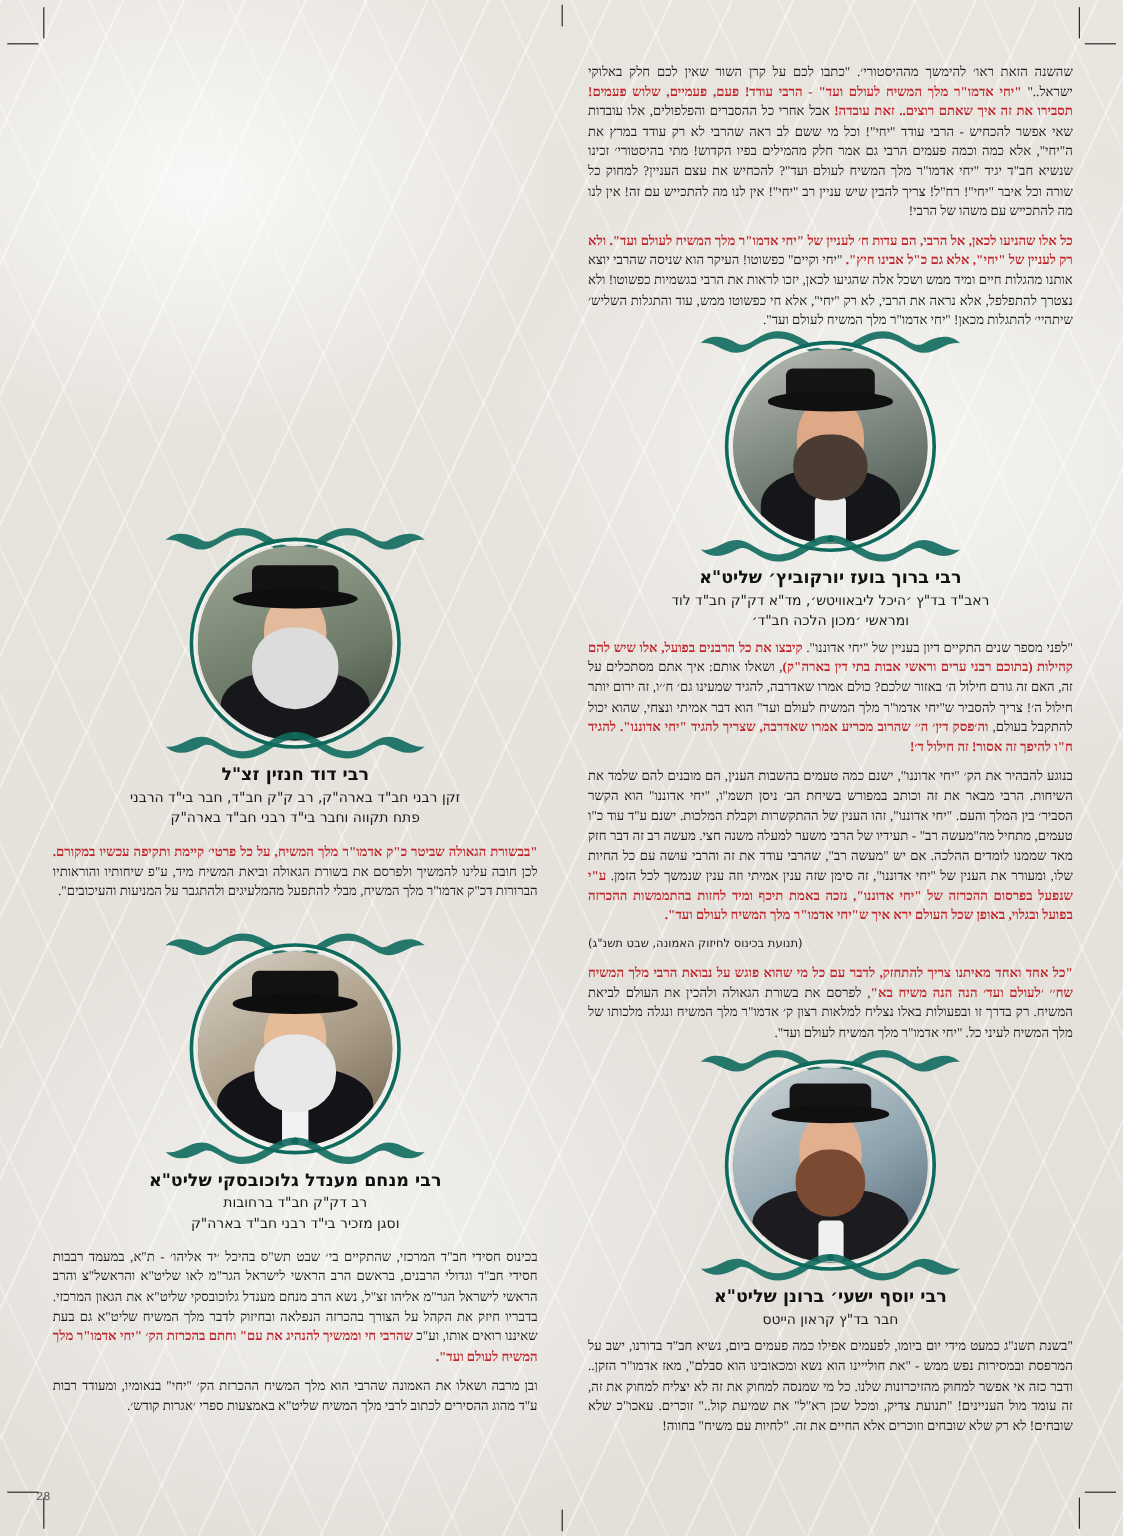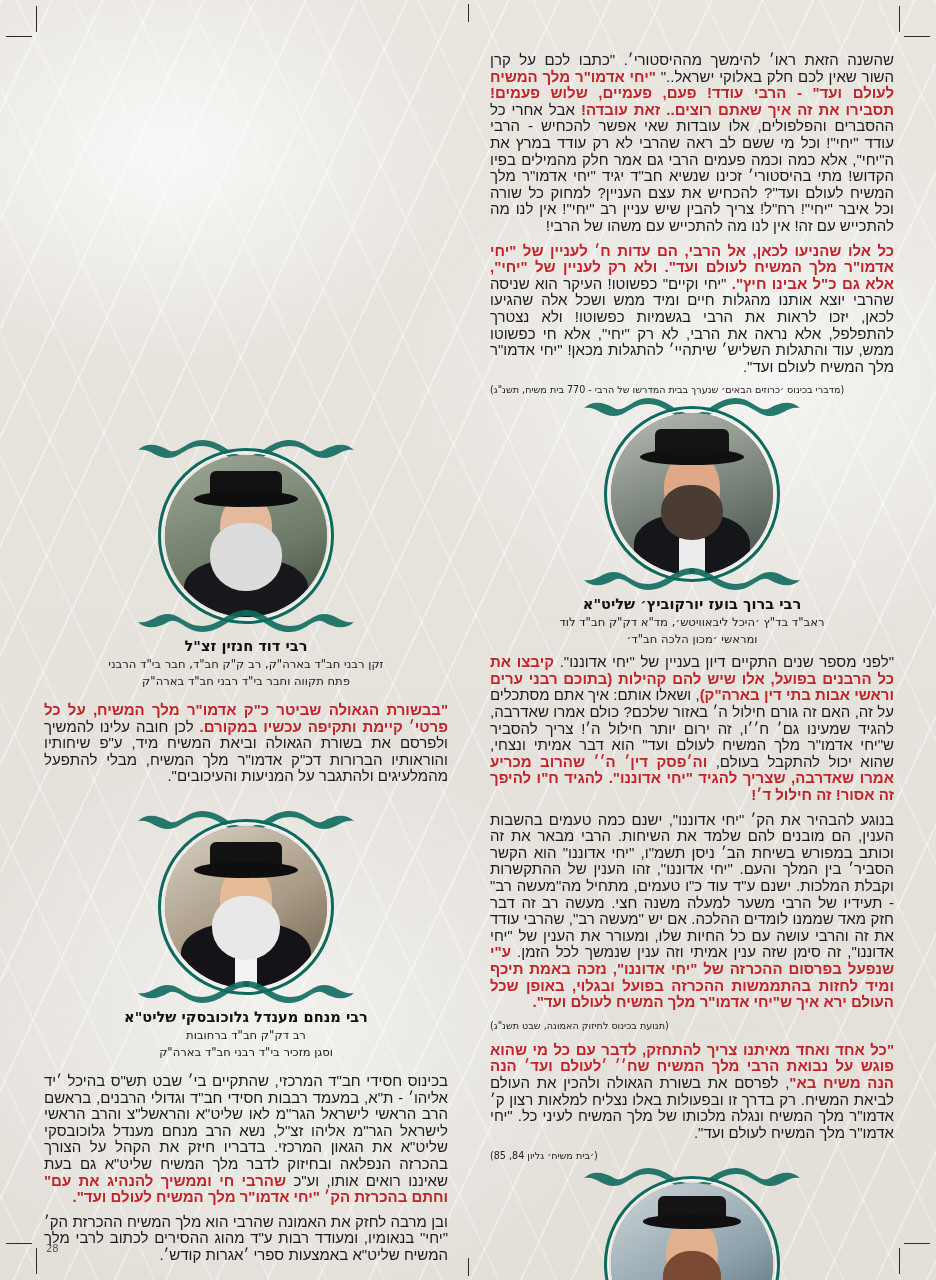--- a/index.html
+++ b/index.html
@@ -45,22 +45,22 @@
 
   .col {
     position: absolute;
     width: 404px;
   }
   .col-right { right: 0; }
   .col-left { left: 0; }
 
   p.t {
     margin: 0 0 8px 0;
-    font-family: Liberation Sans, sans-serif;
-    font-size: 15px;
+    font-family: Liberation Serif, serif;
+    font-size: 11px;
     line-height: 16.6px;
     color: #1b1b1b;
     text-align: justify;
     direction: rtl;
   }
   .src {
     font-size: 9.6px;
     line-height: 13px;
     color: #222;
     text-align: left;
@@ -113,24 +113,25 @@
     direction: rtl;
   }
   .subcap {
     font-size: 11.6px;
     line-height: 17px;
     color: #1b1b1b;
     direction: rtl;
   }
   .page-num {
     position: absolute;
-    left: 46px;
+    left: 30px;
     bottom: 26px;
     font-size: 10px;
     color: #555;
+    font-family: Liberation Mono, monospace;
   }
 
   
   .pp { position: absolute; inset: 0; }
   .pp .bgc { position: absolute; inset: 0; }
   .pp .hat {
     position: absolute;
     background: #161616;
     border-radius: 6px;
   }
@@ -177,21 +178,20 @@
     <span class="cm-v" style="left:468px; top:4px; height:18px;"></span>
     <span class="cm-v" style="left:468px; bottom:4px; height:18px;"></span>
   </div>
 
   <div class="content">
 
     <div class="col col-right">
 
       <p class="t">שהשנה הזאת ראו׳ להימשך מההיסטורי׳. "כתבו לכם על קרן השור שאין לכם חלק באלוקי ישראל.." <span class="red bold">"יחי אדמו"ר מלך המשיח לעולם ועד" - הרבי עודד! פעם, פעמיים, שלוש פעמים! תסבירו את זה איך שאתם רוצים.. זאת עובדה!</span> אבל אחרי כל ההסברים והפלפולים, אלו עובדות שאי אפשר להכחיש - הרבי עודד "יחי"! וכל מי ששם לב ראה שהרבי לא רק עודד במרץ את ה"יחי", אלא כמה וכמה פעמים הרבי גם אמר חלק מהמילים בפיו הקדוש! מתי בהיסטורי׳ זכינו שנשיא חב"ד יגיד "יחי אדמו"ר מלך המשיח לעולם ועד"? להכחיש את עצם העניין? למחוק כל שורה וכל איבר "יחי"! רח"ל! צריך להבין שיש עניין רב "יחי"! אין לנו מה להתכייש עם זה! אין לנו מה להתכייש עם משהו של הרבי!</p>
       <p class="t"><span class="red bold">כל אלו שהניעו לכאן, אל הרבי, הם עדות ח׳ לעניין של "יחי אדמו"ר מלך המשיח לעולם ועד". ולא רק לעניין של "יחי", אלא גם כ"ל אבינו חיץ".</span> "יחי וקיים" כפשוטו! העיקר הוא שניסה שהרבי יוצא אותנו מהגלות חיים ומיד ממש ושכל אלה שהגיעו לכאן, יזכו לראות את הרבי בגשמיות כפשוטו! ולא נצטרך להתפלפל, אלא נראה את הרבי, לא רק "יחי", אלא חי כפשוטו ממש, עוד והתגלות השליש׳ שיתהיי׳ להתגלות מכאן! "יחי אדמו"ר מלך המשיח לעולם ועד".</p>
-      <div class="src">(מדברי בכינוס ׳כרוזים הבאים׳ שנערך בבית המדרשו של הרבי - 770 בית משיח, תשנ"ג)</div>
 
       <div class="portrait-block">
         <div class="frame">
           <svg class="flourish top" viewBox="0 0 244 34">
             <path d="M122 30 C104 30 96 14 78 14 C62 14 56 26 44 26 C32 26 26 16 14 18 C22 10 34 12 44 18 C54 24 62 8 78 8 C98 8 106 24 122 24 C138 24 146 8 166 8 C182 8 190 24 200 18 C210 12 222 10 230 18 C218 16 212 26 200 26 C188 26 182 14 166 14 C148 14 140 30 122 30 Z" fill="currentColor" opacity="0.9"></path>
             <circle cx="122" cy="27" r="3" fill="currentColor"></circle>
           </svg>
           <div class="ring"></div>
           <div class="photo">
             <div class="pp">
@@ -213,21 +213,20 @@
         <div class="subcap">ראב"ד בד"ץ ׳היכל ליבאוויטש׳, מד"א דק"ק חב"ד לוד</div>
         <div class="subcap">ומראשי ׳מכון הלכה חב"ד׳</div>
       </div>
 
       <p class="t">"לפני מספר שנים התקיים דיון בעניין של "יחי אדוננו". <span class="red bold">קיבצו את כל הרבנים בפועל, אלו שיש להם קהילות (בתוכם רבני ערים וראשי אבות בתי דין בארה"ק)</span>, ושאלו אותם: איך אתם מסתכלים על זה, האם זה גורם חילול ה׳ באזור שלכם? כולם אמרו שאדרבה, להגיד שמעינו גם׳ ח׳׳ו, זה ירום יותר חילול ה׳! צריך להסביר ש"יחי אדמו"ר מלך המשיח לעולם ועד" הוא דבר אמיתי ונצחי, שהוא יכול להתקבל בעולם, <span class="red bold">וה׳פסק דין׳ ה׳׳ שהרוב מכריע אמרו שאדרבה, שצריך להגיד "יחי אדוננו". להגיד ח"ו להיפך זה אסור! זה חילול ד׳!</span></p>
 
       <p class="t">בנוגע להבהיר את הק׳ "יחי אדוננו", ישנם כמה טעמים בהשבות הענין, הם מובנים להם שלמד את השיחות. הרבי מבאר את זה וכותב במפורש בשיחת הב׳ ניסן תשמ"ו, "יחי אדוננו" הוא הקשר הסביר׳ בין המלך והעם. "יחי אדוננו", זהו הענין של ההתקשרות וקבלת המלכות. ישנם ע"ד עוד כ"ו טעמים, מתחיל מה"מעשה רב" - תעידיו של הרבי משער למעלה משנה חצי. מעשה רב זה דבר חזק מאד שממנו לומדים ההלכה. אם יש "מעשה רב", שהרבי עודד את זה והרבי עושה עם כל החיות שלו, ומעורר את הענין של "יחי אדוננו", זה סימן שזה ענין אמיתי וזה ענין שנמשך לכל הזמן. <span class="red bold">ע"י שנפעל בפרסום ההכרזה של "יחי אדוננו", נזכה באמת תיכף ומיד לחזות בהתממשות ההכרזה בפועל ובגלוי, באופן שכל העולם ירא איך ש"יחי אדמו"ר מלך המשיח לעולם ועד".</span></p>
       <div class="src">(תנועת בכינוס לחיזוק האמונה, שבט תשנ"ג)</div>
 
       <p class="t"><span class="red bold">"כל אחד ואחד מאיתנו צריך להתחזק, לדבר עם כל מי שהוא פוגש על נבואת הרבי מלך המשיח שח׳׳ ׳לעולם ועד׳ הנה הנה משיח בא"</span>, לפרסם את בשורת הגאולה ולהכין את העולם לביאת המשיח. רק בדרך זו ובפעולות באלו נצליח למלאות רצון ק׳ אדמו"ר מלך המשיח ונגלה מלכותו של מלך המשיח לעיני כל. "יחי אדמו"ר מלך המשיח לעולם ועד".</p>
-      <div class="src">(׳בית משיח׳ גליון 84, 85)</div>
 
       <div class="portrait-block" style="margin-top:14px;">
         <div class="frame">
           <svg class="flourish top" viewBox="0 0 244 34">
             <path d="M122 30 C104 30 96 14 78 14 C62 14 56 26 44 26 C32 26 26 16 14 18 C22 10 34 12 44 18 C54 24 62 8 78 8 C98 8 106 24 122 24 C138 24 146 8 166 8 C182 8 190 24 200 18 C210 12 222 10 230 18 C218 16 212 26 200 26 C188 26 182 14 166 14 C148 14 140 30 122 30 Z" fill="currentColor" opacity="0.9"></path>
             <circle cx="122" cy="27" r="3" fill="currentColor"></circle>
           </svg>
           <div class="ring"></div>
           <div class="photo">
             <div class="pp">
@@ -307,19 +306,19 @@
             <path d="M122 30 C104 30 96 14 78 14 C62 14 56 26 44 26 C32 26 26 16 14 18 C22 10 34 12 44 18 C54 24 62 8 78 8 C98 8 106 24 122 24 C138 24 146 8 166 8 C182 8 190 24 200 18 C210 12 222 10 230 18 C218 16 212 26 200 26 C188 26 182 14 166 14 C148 14 140 30 122 30 Z" fill="currentColor" opacity="0.9"></path>
             <circle cx="122" cy="27" r="3" fill="currentColor"></circle>
           </svg>
         </div>
         <div class="cap">רבי מנחם מענדל גלוכובסקי שליט"א</div>
         <div class="subcap">רב דק"ק חב"ד ברחובות</div>
         <div class="subcap">וסגן מזכיר בי"ד רבני חב"ד בארה"ק</div>
       </div>
 
       <p class="t" style="margin-top:12px;">בכינוס חסידי חב"ד המרכזי, שהתקיים בי׳ שבט תש"ס בהיכל ׳יד אליהו׳ - ת"א, במעמד רבבות חסידי חב"ד וגדולי הרבנים, בראשם הרב הראשי לישראל הגר"מ לאו שליט"א והראשל"צ והרב הראשי לישראל הגר"מ אליהו זצ"ל, נשא הרב מנחם מענדל גלוכובסקי שליט"א את הגאון המרכזי. בדבריו חיזק את הקהל על הצורך בהכרזה הנפלאה ובחיזוק לדבר מלך המשיח שליט"א גם בעת שאיננו רואים אותו, וע"כ <span class="red bold">שהרבי חי וממשיך להנהיג את עם" וחתם בהכרזת הק׳ "יחי אדמו"ר מלך המשיח לעולם ועד".</span></p>
-      <p class="t">ובן מרבה לחזק את האמונה שהרבי הוא מלך המשיח ההכרזת הק׳ "יחי" בנאומיו, ומעודד רבות ע"ד מהוג ההסירים לכתוב לרבי מלך המשיח שליט"א באמצעות ספרי ׳אגרות קודש׳.</p>
+      <p class="t">ובן מרבה ושאלו את האמונה שהרבי הוא מלך המשיח ההכרזת הק׳ "יחי" בנאומיו, ומעודד רבות ע"ד מהוג ההסירים לכתוב לרבי מלך המשיח שליט"א באמצעות ספרי ׳אגרות קודש׳.</p>
     </div>
 
   </div>
 
   <div class="page-num">28</div>
 </div>
 
 </body></html>

